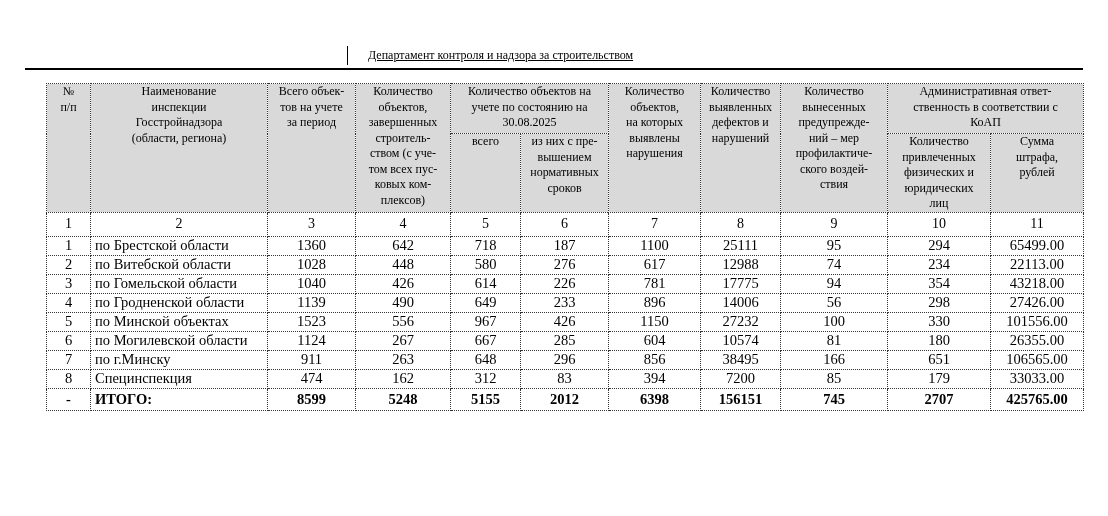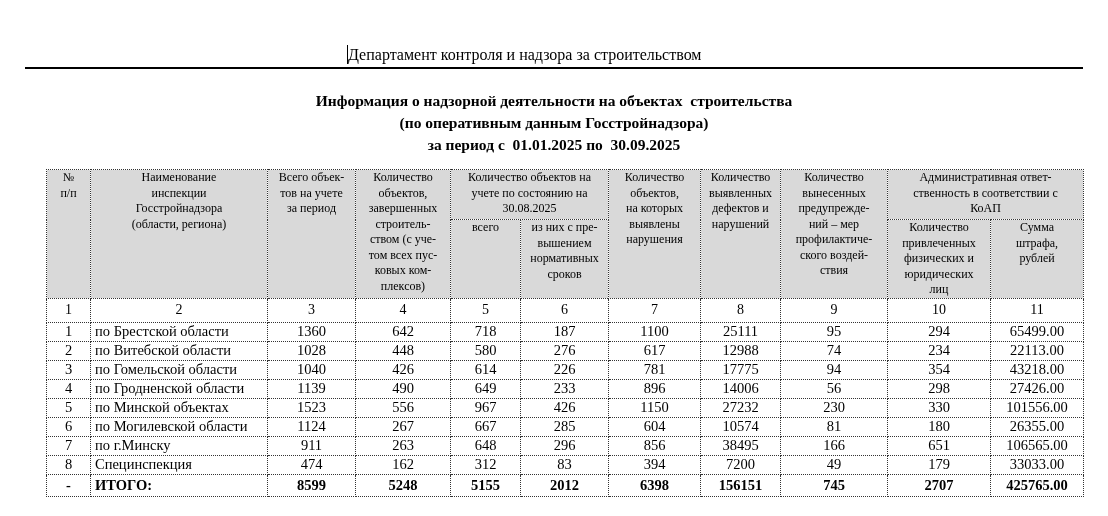--- a/index.html
+++ b/index.html
@@ -17,23 +17,24 @@
   
   .letterhead-row {
     margin: 45px 25px 0 25px;
     border-bottom: 2px solid #000;
     padding-bottom: 3px;
   }
   .letterhead {
     display: inline-block;
     margin-left: 322px;
     border-left: 1px solid #000;
-    padding-left: 0;
-    font-size: 16px;
+    padding-left: 20px;
+    font-size: 12px;
     line-height: 19px;
+    text-decoration: underline;
   }
 
   
   .title-block {
     margin-top: 21px;
     text-align: center;
     font-weight: bold;
     font-size: 15.5px;
     line-height: 22px;
   }
@@ -82,25 +83,20 @@
 </style>
 </head>
 <body>
 
 <div class="page">
 
   <div class="letterhead-row">
     <span class="letterhead">Департамент контроля и надзора за строительством</span>
   </div>
 
-  <div class="title-block">
-    <div class="title-line">Информация о надзорной деятельности на объектах  строительства</div>
-    <div class="title-line">(по оперативным данным Госстройнадзора)</div>
-    <div class="title-line">за период с  01.01.2025 по  30.09.2025</div>
-  </div>
 
   <div class="table-wrap">
     <table class="report">
       <colgroup>
         <col style="width:44px">
           <col style="width:177px">
           <col style="width:88px">
         <col style="width:95px">
           <col style="width:70px">
           <col style="width:88px">
@@ -236,21 +232,21 @@
           </tr>
           <tr>
             <td>5</td>
             <td class="cell-name">по Минской объектах</td>
             <td>1523</td>
             <td>556</td>
             <td>967</td>
             <td>426</td>
             <td>1150</td>
             <td>27232</td>
-            <td>230</td>
+            <td>100</td>
             <td>330</td>
             <td>101556.00</td>
           </tr>
           <tr>
             <td>6</td>
             <td class="cell-name">по Могилевской области</td>
             <td>1124</td>
             <td>267</td>
             <td>667</td>
             <td>285</td>
@@ -275,21 +271,21 @@
           </tr>
           <tr>
             <td>8</td>
             <td class="cell-name">Специнспекция</td>
             <td>474</td>
             <td>162</td>
             <td>312</td>
             <td>83</td>
             <td>394</td>
             <td>7200</td>
-            <td>49</td>
+            <td>85</td>
             <td>179</td>
             <td>33033.00</td>
           </tr>
           <tr class="totals">
             <td>-</td>
             <td class="cell-name">ИТОГО:</td>
             <td>8599</td>
             <td>5248</td>
             <td>5155</td>
             <td>2012</td>

